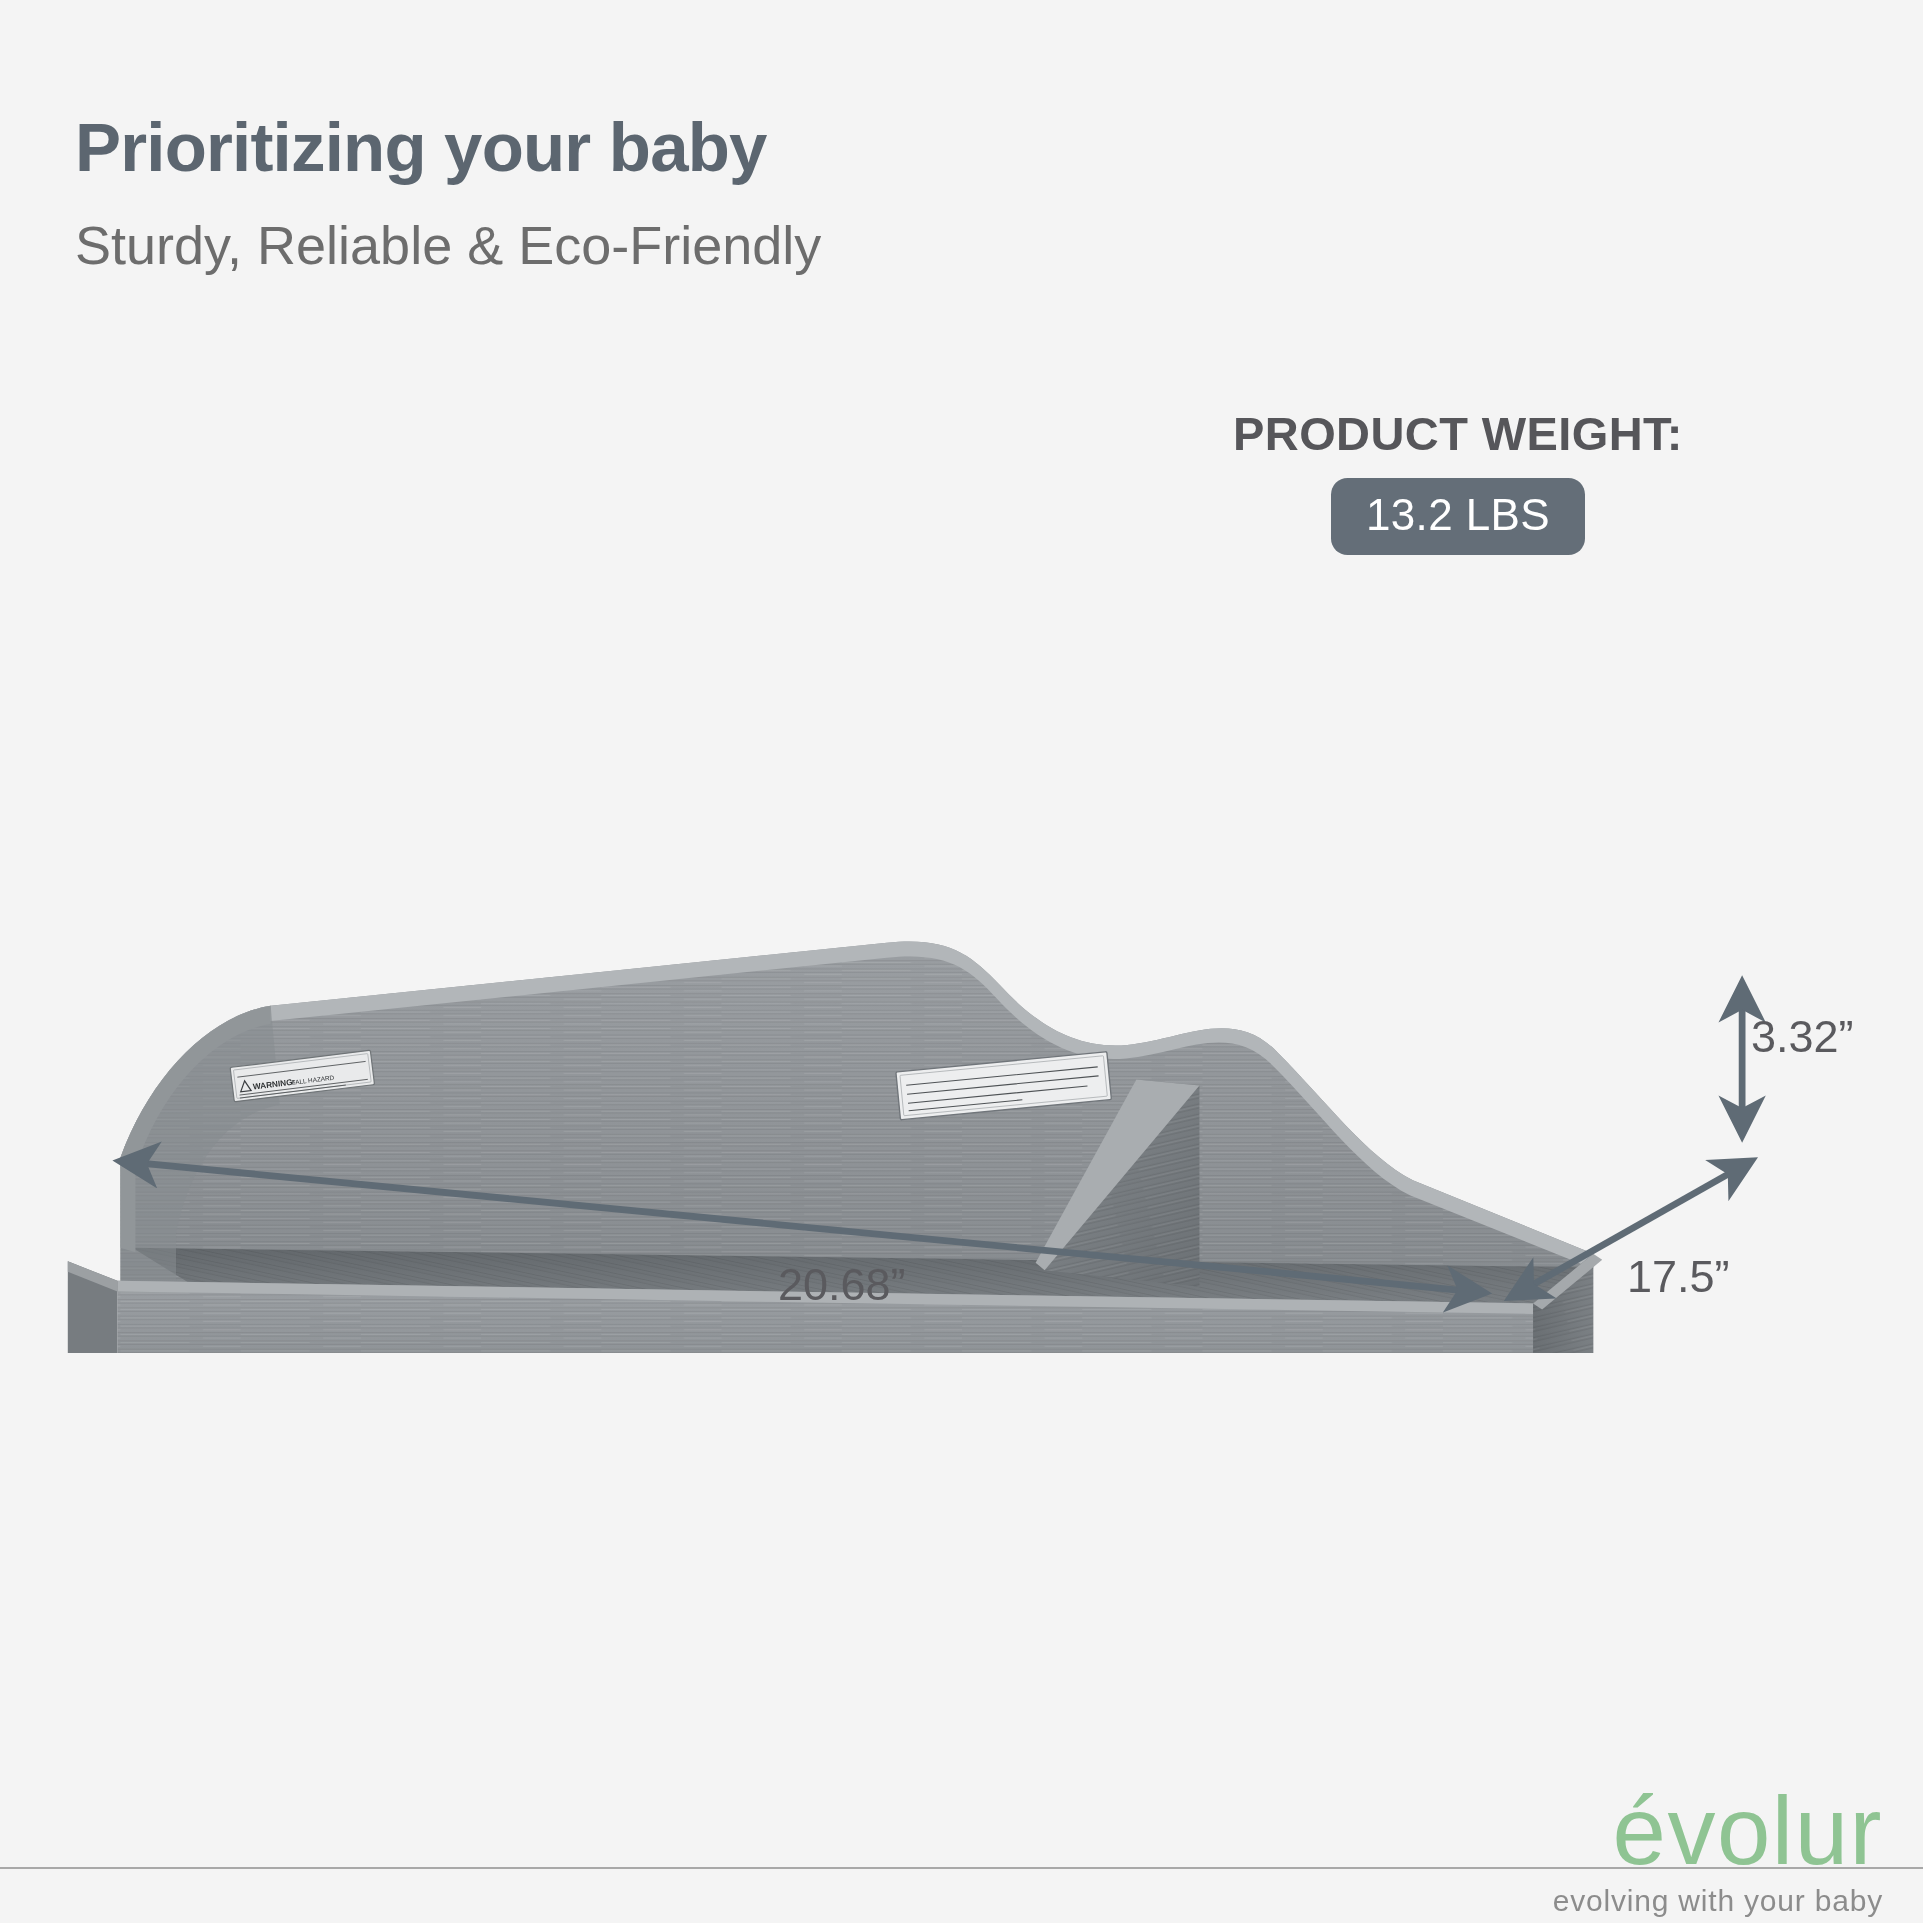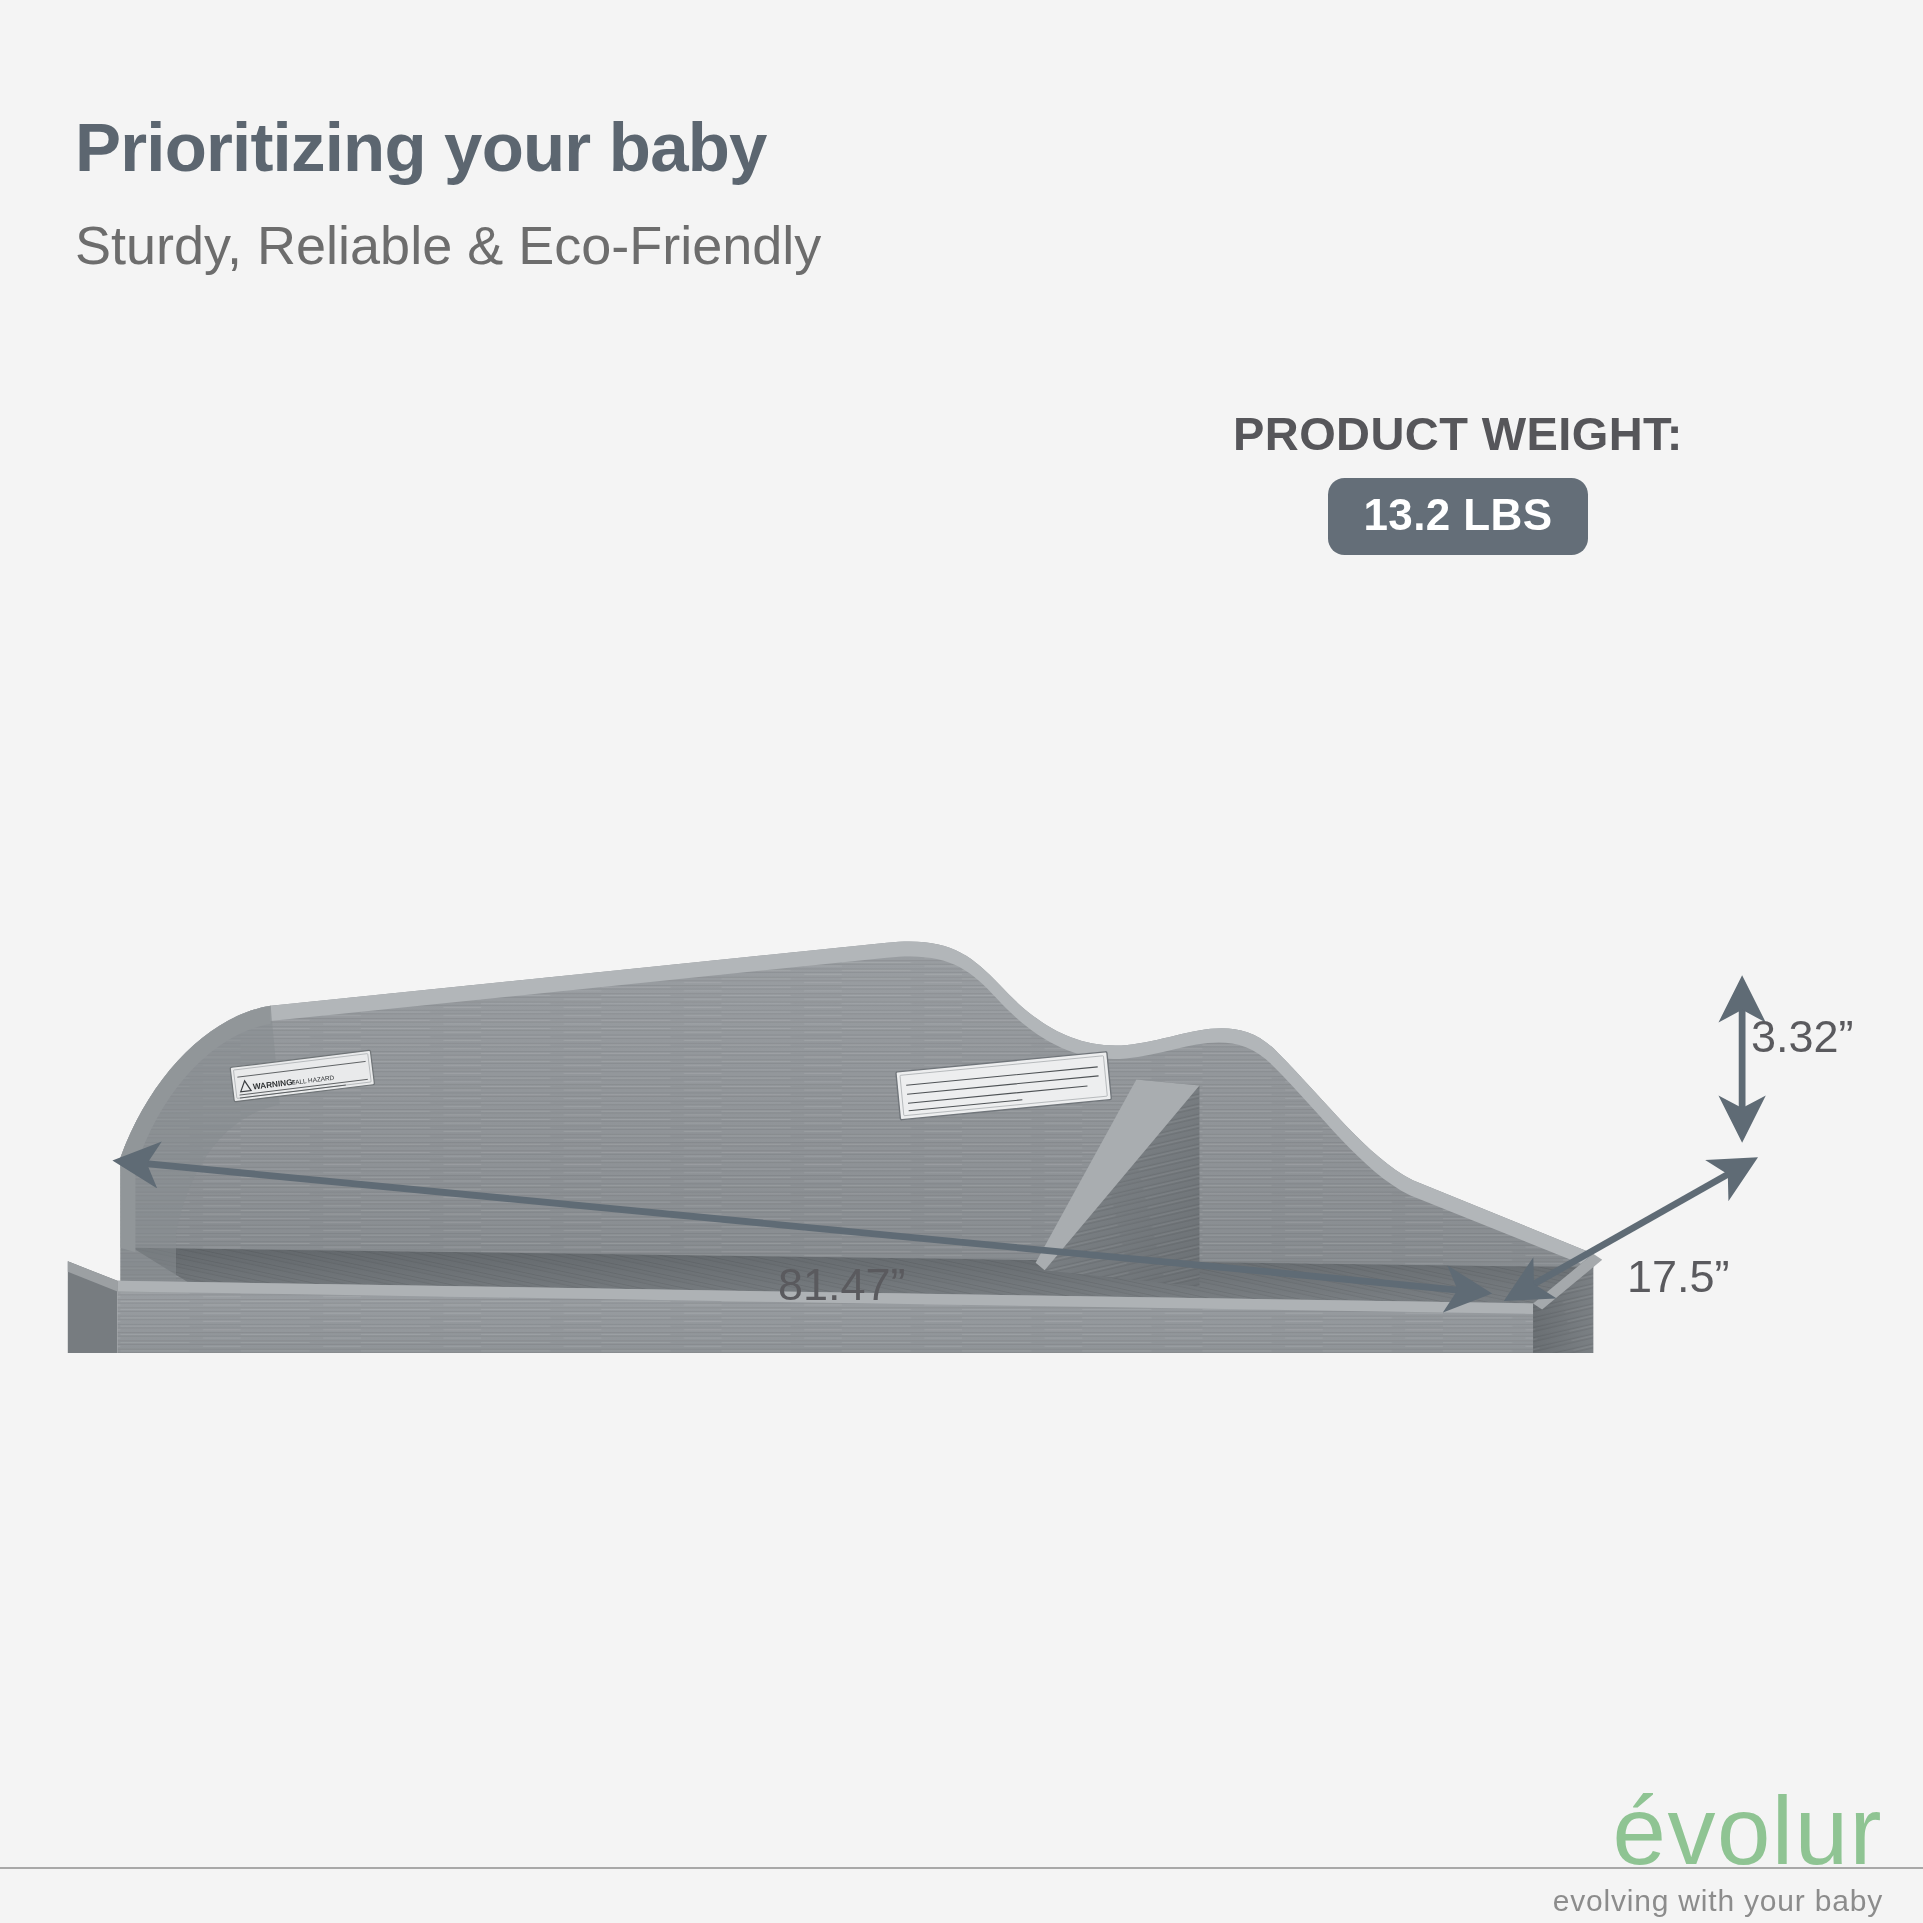--- a/index.html
+++ b/index.html
@@ -60,21 +60,20 @@
   #weight-badge {
     display: inline-block;
     margin-top: 16.5px;
     padding: 12px 35px 15px 35px;
     background: #646e78;
     color: #ffffff;
     font-size: 44px;
     border-radius: 16.5px;
     letter-spacing: 0.4px;
     white-space: nowrap;
-    font-weight: bold;
   }
 
   
   #product-stage {
     position: absolute;
     left: 0;
     top: 827px;
     width: 1924px;
     height: 526px;
   }
@@ -293,21 +292,21 @@
       </marker>
     </defs>
 
     <line x1="160" y1="1545" x2="1975" y2="1720" stroke="#5f6b75" stroke-width="9" marker-start="url(#arrHead)" marker-end="url(#arrHead)"></line>
 
     <line x1="2010" y1="1726" x2="2330" y2="1545" stroke="#5f6b75" stroke-width="9" marker-start="url(#arrHead)" marker-end="url(#arrHead)"></line>
 
     <line x1="2318" y1="1510" x2="2318" y2="1308" stroke="#5f6b75" stroke-width="9" marker-start="url(#arrHead)" marker-end="url(#arrHead)"></line>
   </svg>
 
-  <div class="dim-label" id="dim-width-label">81.47”</div>
+  <div class="dim-label" id="dim-width-label">20.68”</div>
 
   <div class="dim-label" id="dim-depth-label">17.5”</div>
 
   <div class="dim-label" id="dim-height-label">3.32”</div>
 
   <div id="footer-rule"></div>
 
   <div id="logo-block">
     <div id="logo-word">évolur</div>
     <div id="logo-tagline">evolving with your baby</div>

